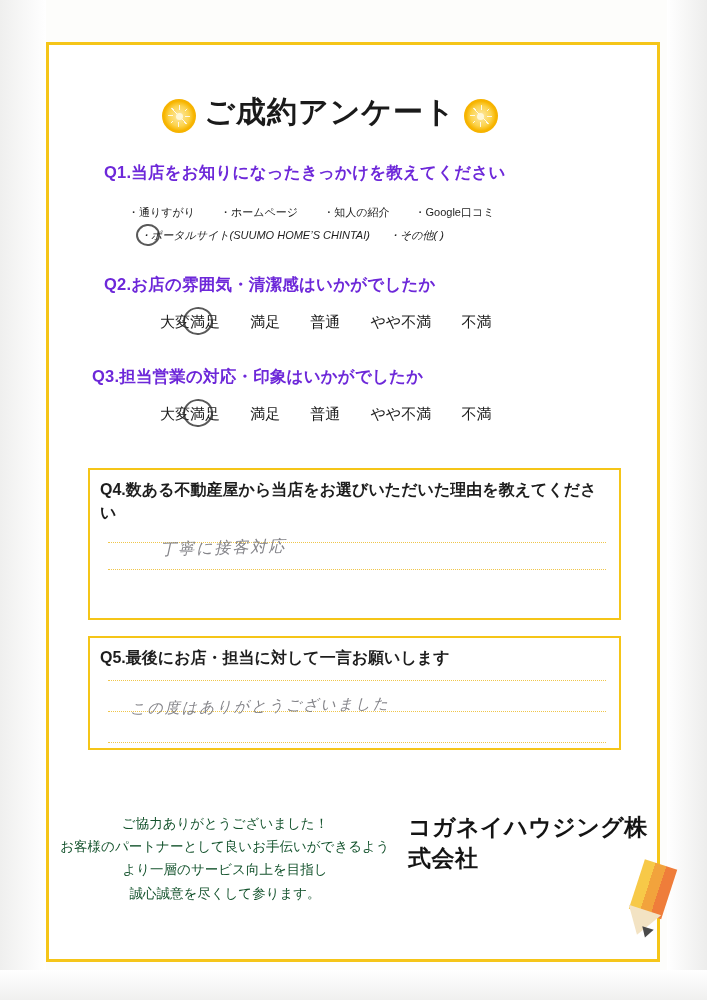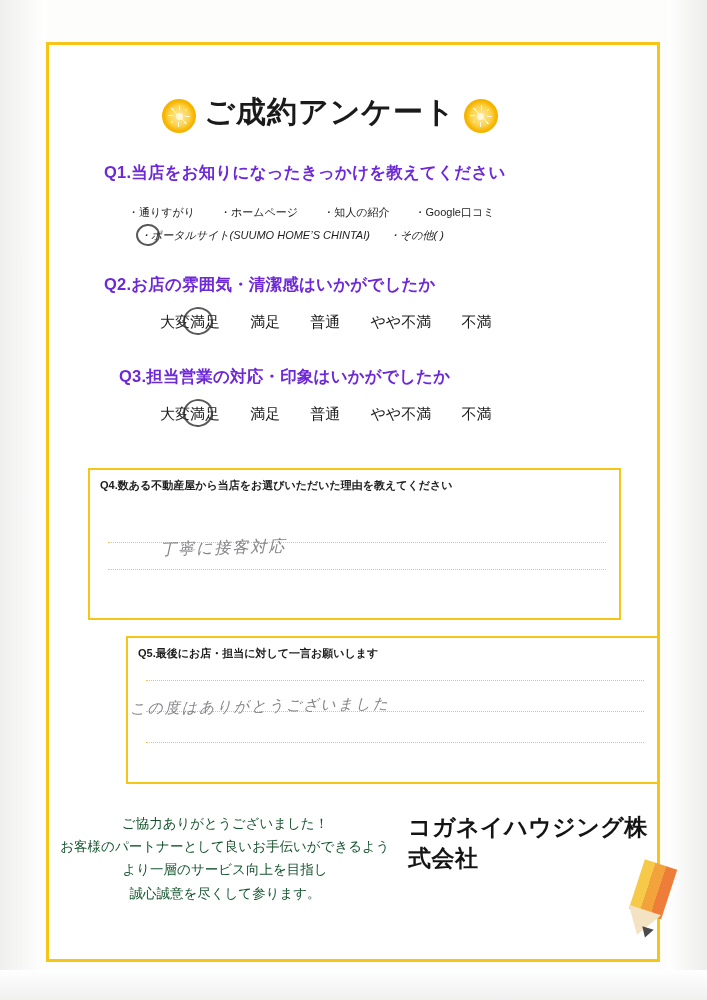--- a/index.html
+++ b/index.html
@@ -102,21 +102,21 @@
   .q-head {
     position: absolute;
     font-size: 16.5px;
     font-weight: bold;
     white-space: nowrap;
     letter-spacing: 0.2px;
     color: #6d28d9;
   }
   .q1-head { left: 104px; top: 162px; }
   .q2-head { left: 104px; top: 274px; }
-  .q3-head { left: 119px; top: 366px; }
+  .q3-head { left: 92px; top: 366px; }
 
   .opts-line {
     position: absolute;
     font-size: 11px;
     white-space: nowrap;
     color: #1d1d1d;
   }
   .q1-opts1 { left: 128px; top: 205px; }
   .q1-opts1 span { margin-right: 22px; }
   .q1-opts2 { left: 140px; top: 228px; font-style: italic; }
@@ -159,28 +159,28 @@
   }
 
   
   .answer-box {
     position: absolute;
     border: 2.5px solid #f5c518;
     box-sizing: border-box;
     background: #ffffff;
   }
   #box-q4 { left: 88px; top: 468px; width: 533px; height: 152px; }
-  #box-q5 { left: 88px; top: 636px; width: 533px; height: 148px; margin-left: 38px; }
+  #box-q5 { left: 88px; top: 636px; width: 533px; height: 114px; }
 
   .box-q-text {
     position: absolute;
     left: 10px;
     top: 8px;
     width: 512px;
-    font-size: 11px;
+    font-size: 16px;
     font-weight: bold;
     line-height: 1.45;
     color: #1d1d1d;
   }
 
   .rule-set {
     position: absolute;
     left: 18px;
     width: 498px;
   }

